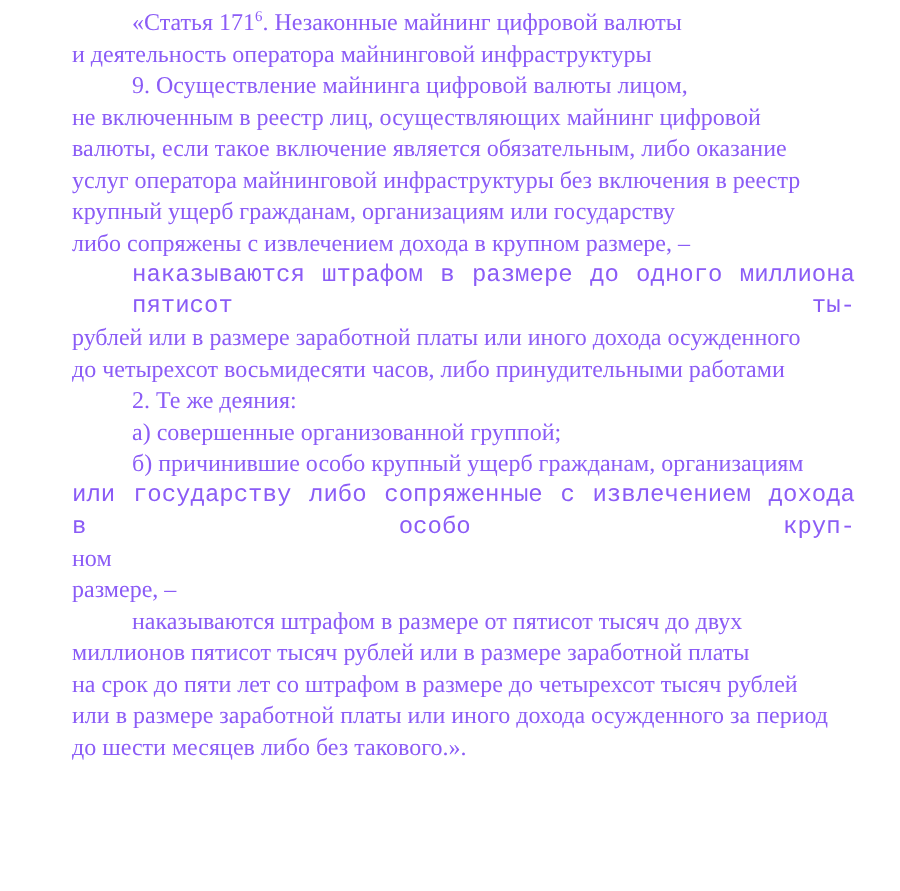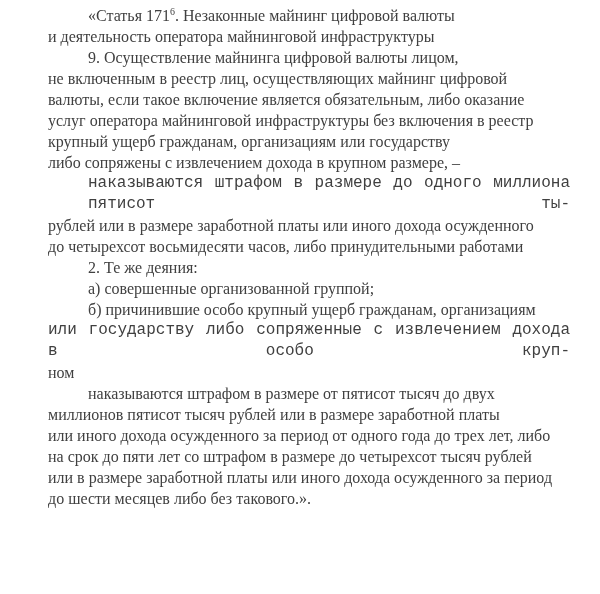--- a/index.html
+++ b/index.html
@@ -11,21 +11,21 @@
     overflow: hidden;
   }
   .page {
     box-sizing: border-box;
     width: 600px;
     height: 594px;
     padding: 5px 30px 0 48px;
     font-family: "Liberation Serif", "DejaVu Serif", serif;
     font-size: 16px;
     line-height: 21px;
-    color: #404040;
+    color: #8b5cf6;
   }
   .line {
     min-height: 21px;
     white-space: nowrap;
   }
   .line.indent {
     padding-left: 40px;
   }
   .line.justify {
     white-space: normal;
@@ -63,22 +63,22 @@
   <div class="line">рублей или в размере заработной платы или иного дохода осужденного</div>
   <div class="line">до четырехсот восьмидесяти часов, либо принудительными работами</div>
 
   <div class="line indent">2. Те же деяния:</div>
   <div class="line indent">а) совершенные организованной группой;</div>
   <div class="line indent">б) причинившие особо крупный ущерб гражданам, организациям</div>
 
   <div class="line justify">или государству либо сопряженные с извлечением дохода в особо круп-</div>
 
   <div class="line">ном</div>
+  <div class="line">размере, –</div>
 
   <div class="line indent">наказываются штрафом в размере от пятисот тысяч до двух</div>
 
   <div class="line">миллионов пятисот тысяч рублей или в размере заработной платы</div>
-  <div class="line">или иного дохода осужденного за период от одного года до трех лет, либо</div>
   <div class="line">на срок до пяти лет со штрафом в размере до четырехсот тысяч рублей</div>
   <div class="line">или в размере заработной платы или иного дохода осужденного за период</div>
   <div class="line">до шести месяцев либо без такового.».</div>
 
 </div>
 
 </body></html>

